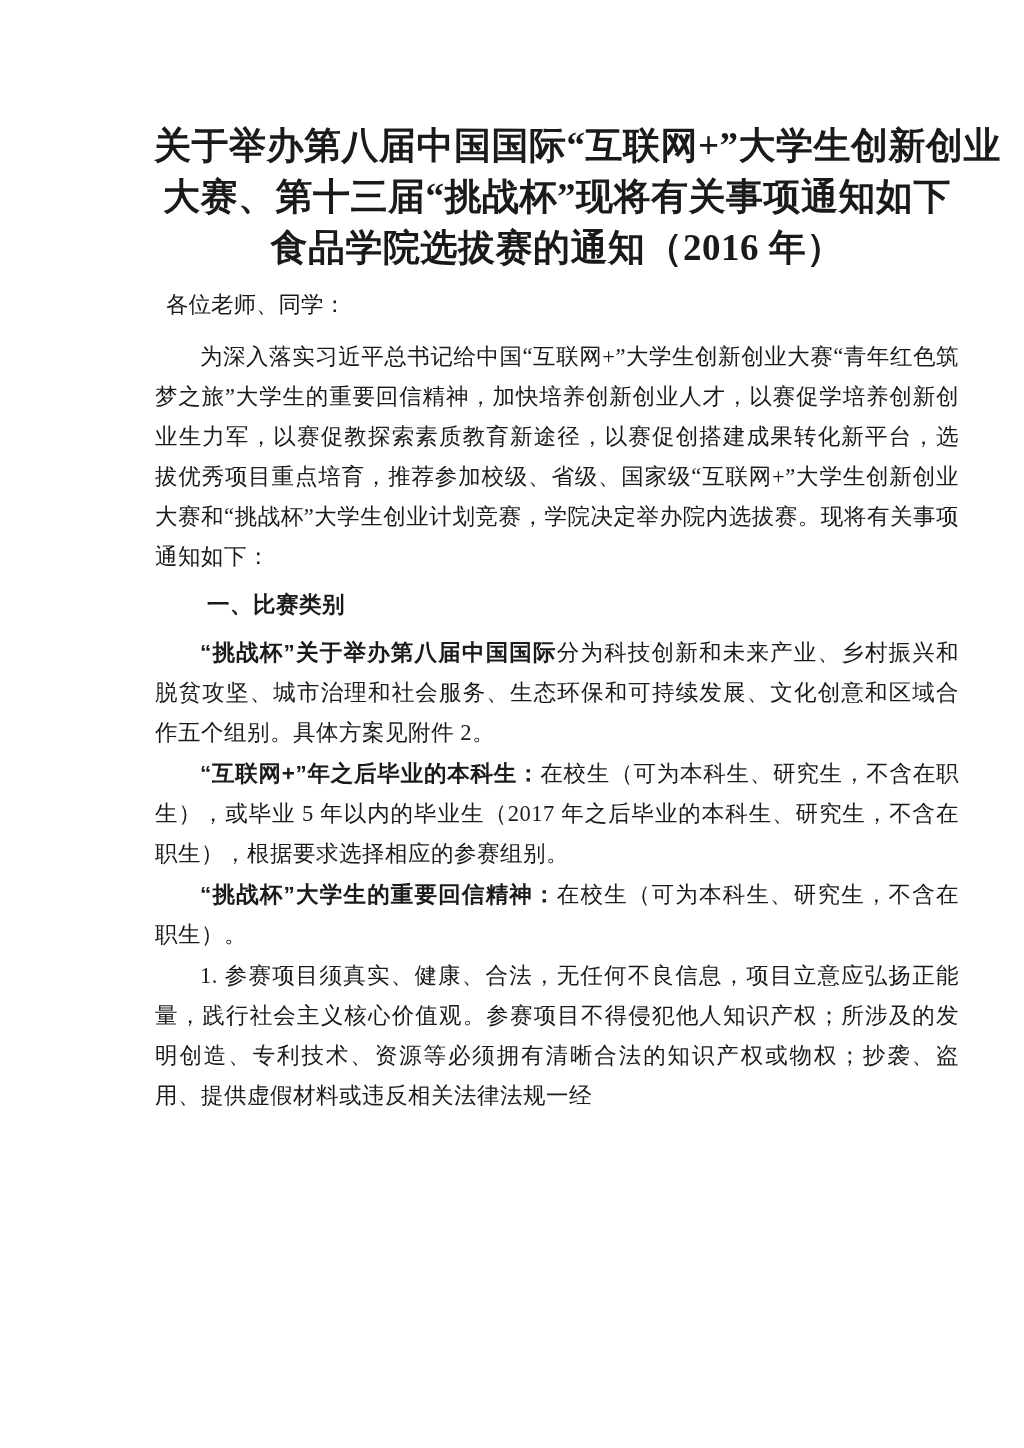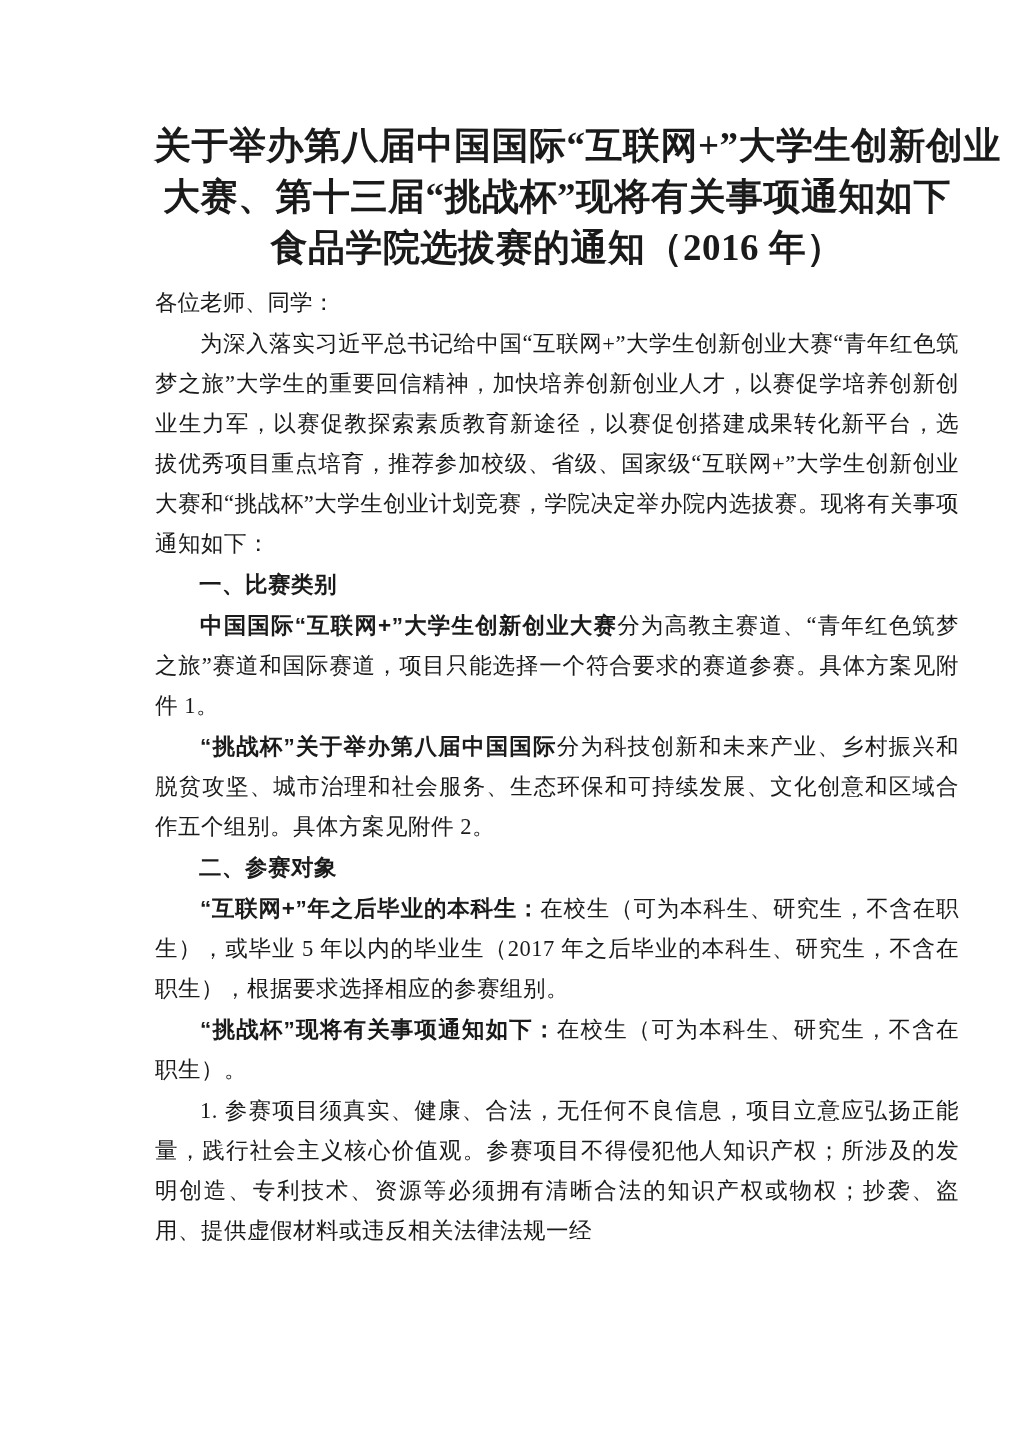--- a/index.html
+++ b/index.html
@@ -28,36 +28,36 @@
     line-height: 51px;
     font-weight: 700;
     letter-spacing: 0.5px;
     font-family: "Liberation Serif", "DejaVu Serif", serif;
   }
   .title-line {
     display: block;
     white-space: nowrap;
   }
   .salutation {
-    margin: 1px;
+    margin: 12px;
     font-size: 22.5px;
     line-height: 40px;
     text-indent: 0;
   }
   p.body-para {
     margin: 1px;
     font-size: 22.5px;
     line-height: 40px;
     text-align: justify;
     text-justify: inter-character;
     text-indent: 2em;
     letter-spacing: 0.5px;
   }
   h2.section-heading {
-    margin: 0;
+    margin: 8px;
     font-size: 22.5px;
     line-height: 40px;
     font-weight: 700;
     text-indent: 2em;
     font-family: "Liberation Sans", "DejaVu Sans", sans-serif;
     letter-spacing: 0.5px;
   }
   .lead {
     font-weight: 700;
     font-family: "Liberation Sans", "DejaVu Sans", sans-serif;
@@ -73,26 +73,24 @@
     <span class="title-line">大赛、第十三届“挑战杯”现将有关事项通知如下</span>
     <span class="title-line">食品学院选拔赛的通知（2016 年）</span>
   </h1>
 
   <p class="salutation">各位老师、同学：</p>
 
   <p class="body-para"><span>为深入落实习近平总书记给中国“互联网+”大学生创新创业大赛“青年红色筑梦之旅”大学生的重要回信精神，加快培养创新创业人才，以赛促学培养创新创业生力军，以赛促教探索素质教育新途径，以赛促创搭建成果转化新平台，选拔优秀项目重点培育，推荐参加校级、省级、国家级“互联网+”大学生创新创业大赛和“挑战杯”大学生创业计划竞赛，学院决定举办院内选拔赛。现将有关事项通知如下：</span></p>
 
   <h2 class="section-heading">一、比赛类别</h2>
 
-  <p class="body-para"><span class="lead">中国国际“互联网+”大学生创新创业大赛</span><span>分为高教主赛道、“青年红色筑梦之旅”赛道和国际赛道，项目只能选择一个符合要求的赛道参赛。具体方案见附件 1。</span></p>
 
   <p class="body-para"><span class="lead">“挑战杯”关于举办第八届中国国际</span><span>分为科技创新和未来产业、乡村振兴和脱贫攻坚、城市治理和社会服务、生态环保和可持续发展、文化创意和区域合作五个组别。具体方案见附件 2。</span></p>
 
-  <h2 class="section-heading">二、参赛对象</h2>
 
   <p class="body-para"><span class="lead">“互联网+”年之后毕业的本科生：</span><span>在校生（可为本科生、研究生，不含在职生），或毕业 5 年以内的毕业生（2017 年之后毕业的本科生、研究生，不含在职生），根据要求选择相应的参赛组别。</span></p>
 
-  <p class="body-para"><span class="lead">“挑战杯”现将有关事项通知如下：</span><span>在校生（可为本科生、研究生，不含在职生）。</span></p>
+  <p class="body-para"><span class="lead">“挑战杯”大学生的重要回信精神：</span><span>在校生（可为本科生、研究生，不含在职生）。</span></p>
 
 
   <p class="body-para"><span>1. 参赛项目须真实、健康、合法，无任何不良信息，项目立意应弘扬正能量，践行社会主义核心价值观。参赛项目不得侵犯他人知识产权；所涉及的发明创造、专利技术、资源等必须拥有清晰合法的知识产权或物权；抄袭、盗用、提供虚假材料或违反相关法律法规一经</span></p>
 
 </div>
 
 </body></html>

